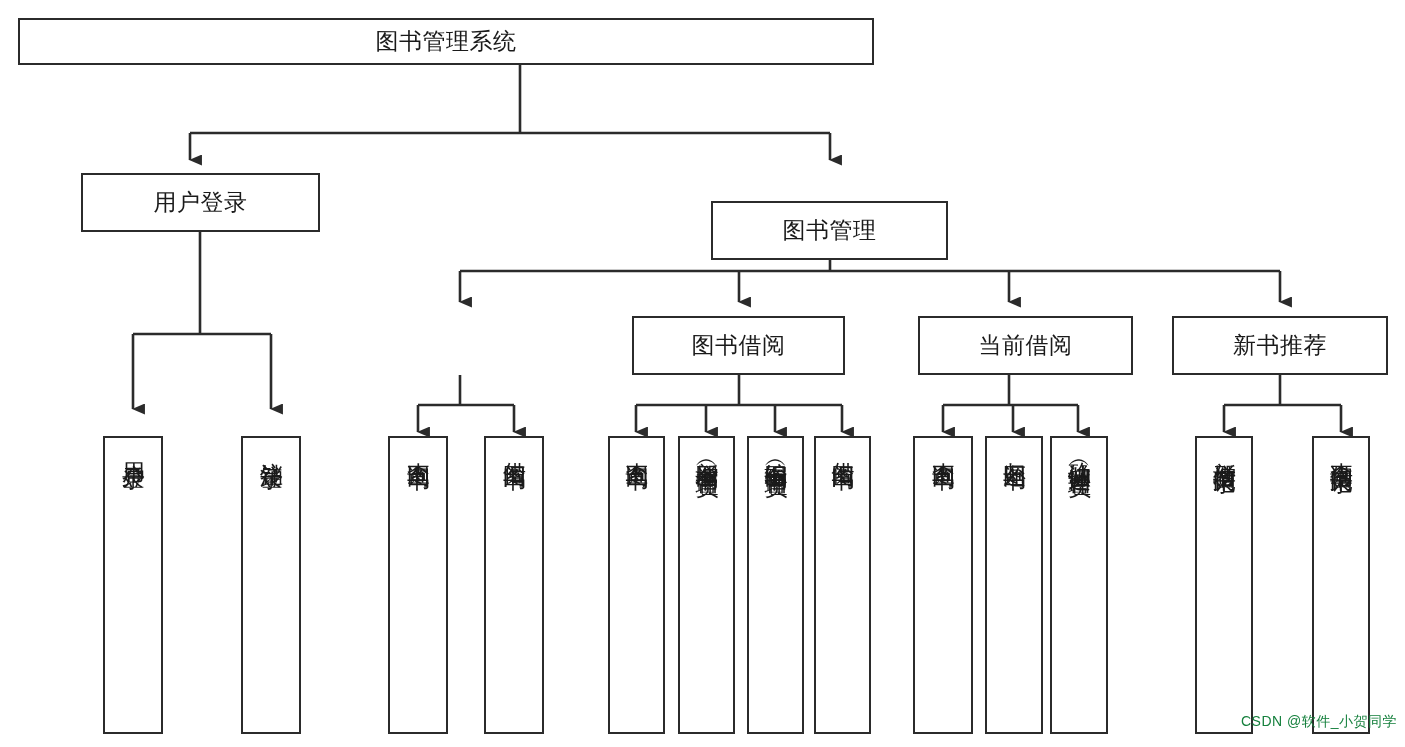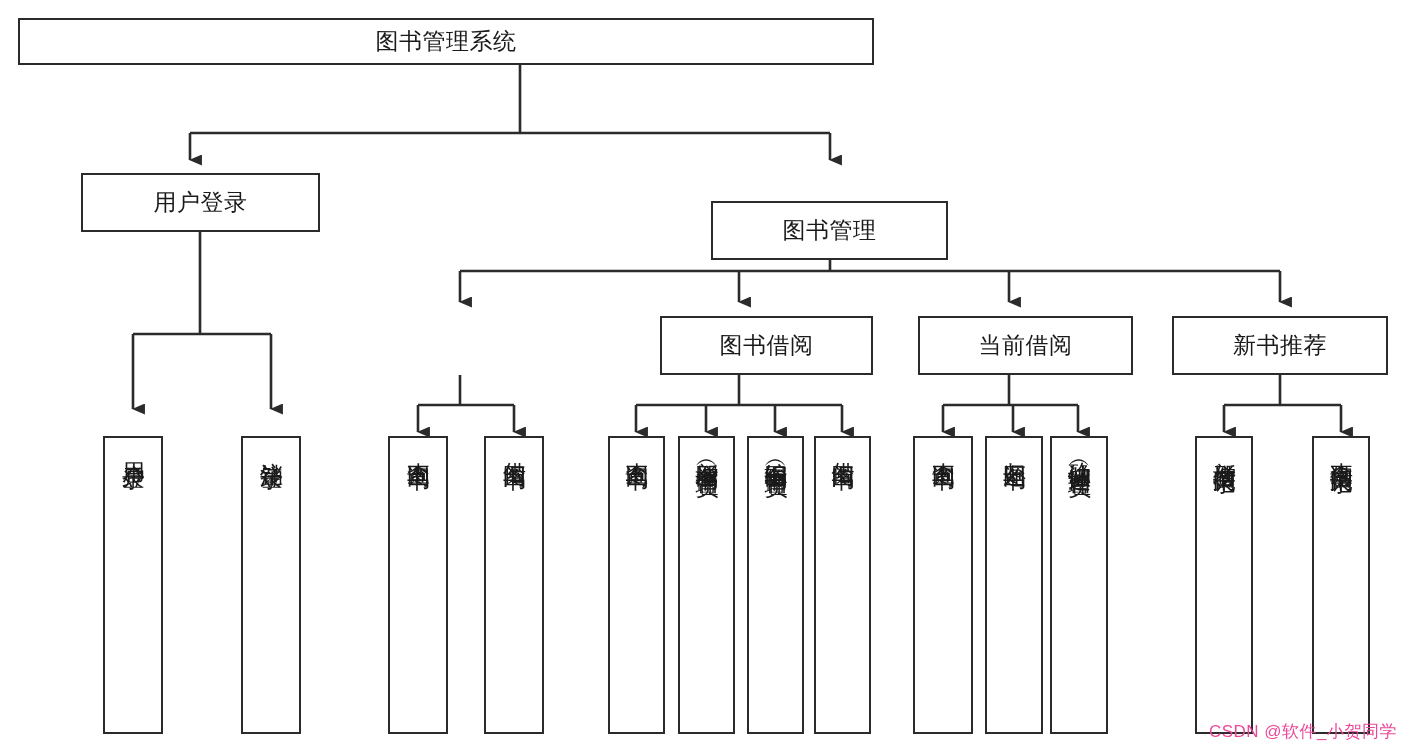--- a/index.html
+++ b/index.html
@@ -55,23 +55,23 @@
     writing-mode: vertical-rl;
     text-orientation: upright;
     font-size: 23px;
     line-height: 1.12;
     letter-spacing: 2px;
     white-space: nowrap;
   }
   .watermark {
     position: absolute;
     right: 8px;
-    bottom: 4px;
-    font-size: 17px;
-    color: #ec4899;
+    bottom: 16px;
+    font-size: 14px;
+    color: #15803d;
     letter-spacing: 0.5px;
     white-space: nowrap;
   }
 </style>
 </head>
 <body>
 
 <div id="canvas">
 
   <svg class="edges" viewBox="0 0 1405 747">
@@ -128,21 +128,21 @@
     <span class="lbl">图书管理系统</span>
   </div>
 
   <div class="node h" style="left:81px; top:173px; width:239px; height:59px;">
     <span class="lbl">用户登录</span>
   </div>
   <div class="node h" style="left:711px; top:173px; width:237px; height:59px;margin-top:28px;">
     <span class="lbl">图书管理</span>
   </div>
 
-  <div class="node h" style="left:660px; top:316px; width:213px; height:59px;">
+  <div class="node h" style="left:632px; top:316px; width:213px; height:59px;">
     <span class="lbl">图书借阅</span>
   </div>
   <div class="node h" style="left:918px; top:316px; width:215px; height:59px;">
     <span class="lbl">当前借阅</span>
   </div>
   <div class="node h" style="left:1172px; top:316px; width:216px; height:59px;">
     <span class="lbl">新书推荐</span>
   </div>
 
   <div class="node v" style="left:103px; top:436px; width:60px; height:298px;">

